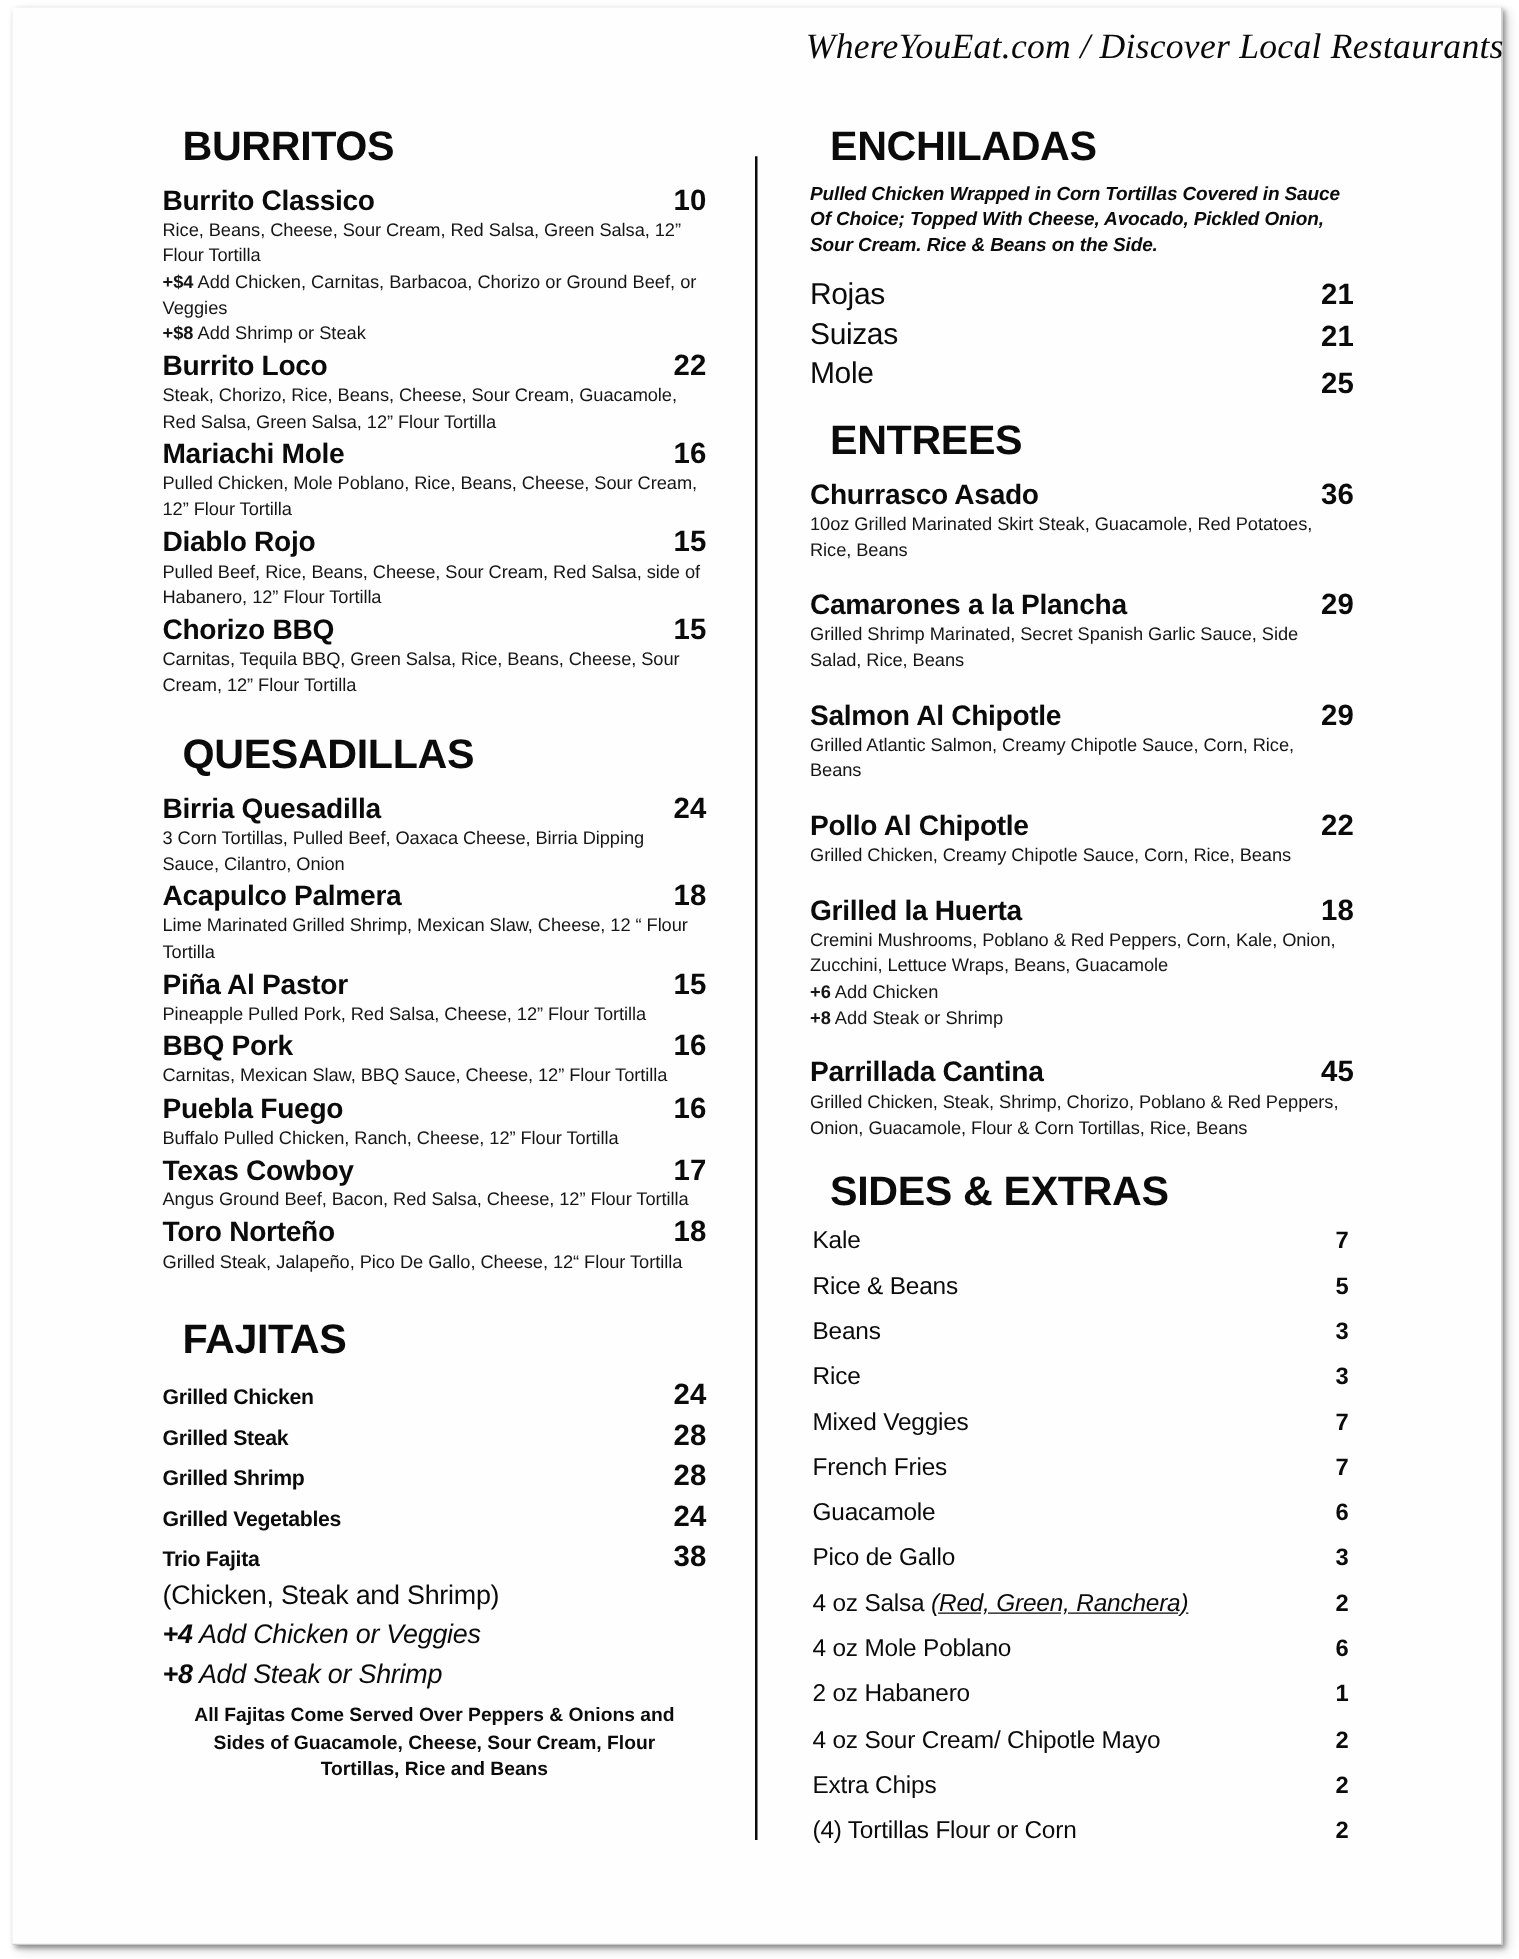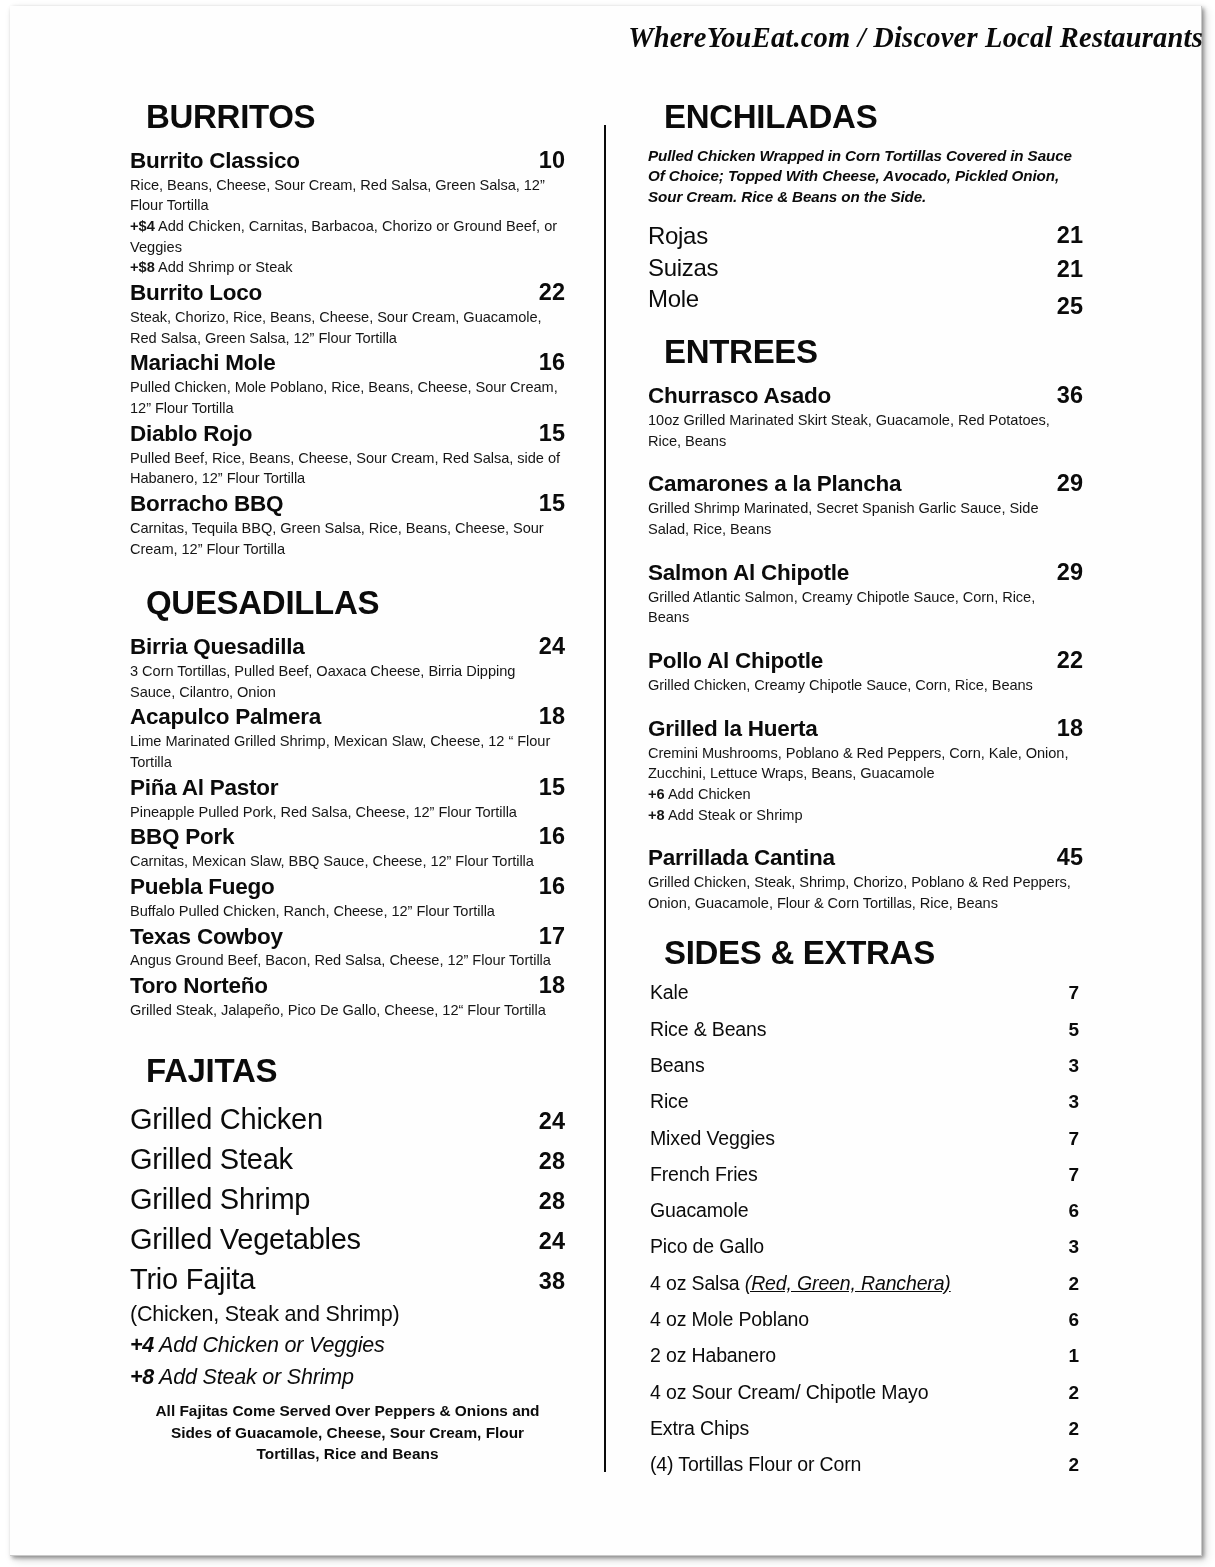--- a/index.html
+++ b/index.html
@@ -28,21 +28,21 @@
     border-bottom: 1px solid #c9c9c9;
     box-sizing: border-box;
   }
 
   
   #watermark {
     position: absolute;
     right: 12px;
     top: 22px;
     font-family: "Liberation Serif", serif;
-    font-weight: bold;
+    font-weight: normal;
     font-style: italic;
     font-size: 28.5px;
     letter-spacing: 0.2px;
     white-space: nowrap;
     color: #0a0a0a;
   }
 
   
   #columns {
     position: absolute;
@@ -151,22 +151,22 @@
   .entree { margin-bottom: 18px; }
   .entree:last-child { margin-bottom: 0; }
 
   
   .fajita-row {
     display: flex;
     align-items: baseline;
     justify-content: space-between;
   }
   .fajita-name {
-    font-weight: normal;
-    font-size: 29px;
+    font-weight: bold;
+    font-size: 17px;
     line-height: 1.38;
     letter-spacing: -0.25px;
   }
   .fajita-price {
     font-weight: bold;
     font-size: 23.5px;
     line-height: 1.38;
   }
   .fajita-sub {
     font-size: 21.5px;
@@ -252,21 +252,21 @@
           </div>
           <div class="item">
             <div class="item-head">
               <span class="item-name">Diablo Rojo</span>
               <span class="item-price">15</span>
             </div>
             <div class="item-desc">Pulled Beef, Rice, Beans, Cheese, Sour Cream, Red Salsa, side of Habanero, 12” Flour Tortilla</div>
           </div>
           <div class="item">
             <div class="item-head">
-              <span class="item-name">Borracho BBQ</span>
+              <span class="item-name">Chorizo BBQ</span>
               <span class="item-price">15</span>
             </div>
             <div class="item-desc">Carnitas, Tequila BBQ, Green Salsa, Rice, Beans, Cheese, Sour Cream, 12” Flour Tortilla</div>
           </div>
         </div>
     </div>
 
     <div class="section quesadillas">
       <div class="section-title">QUESADILLAS</div>
       <div id="quesadilla-items">

